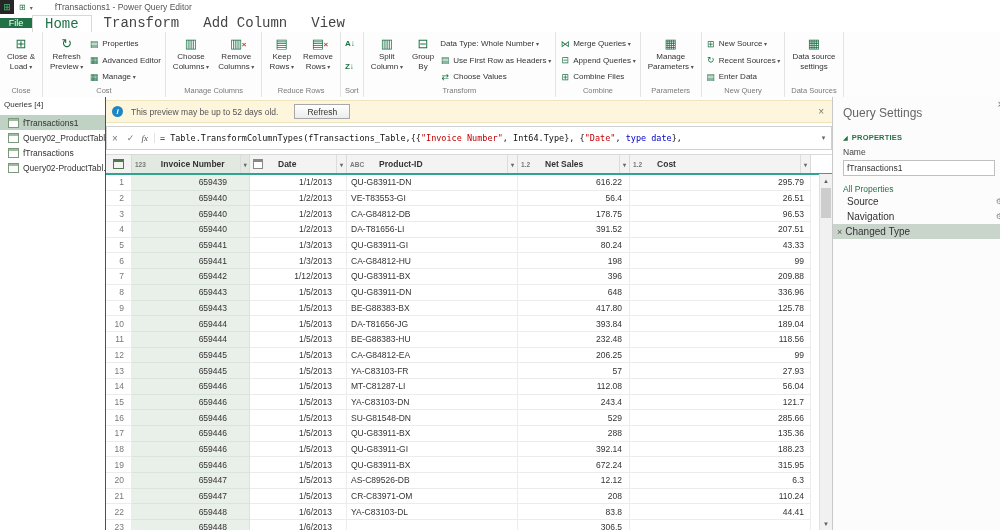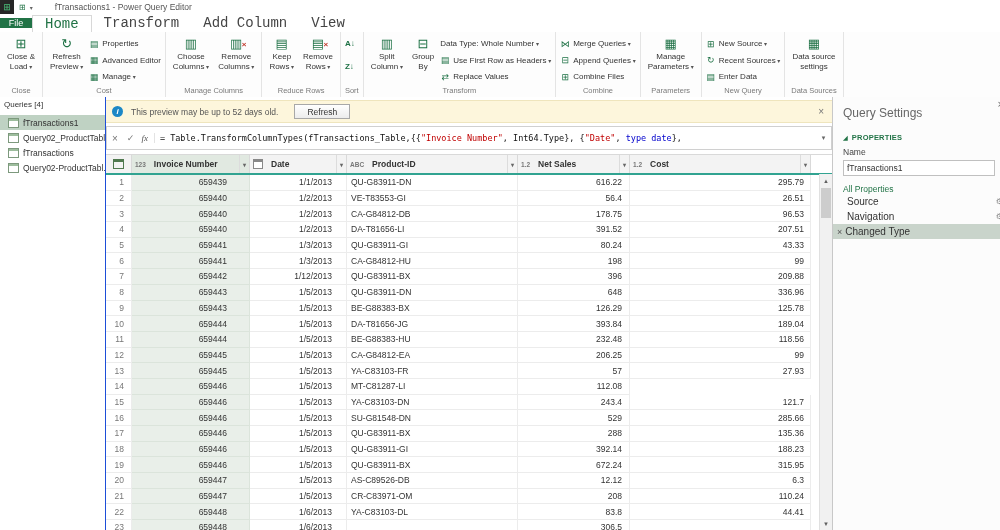--- a/index.html
+++ b/index.html
@@ -74,21 +74,21 @@
   .fb-input{flex:1;min-width:0;border-left:1px solid #e3e3e3;padding:0 5px;font-family:"DejaVu Sans Mono",monospace;font-size:8.5px;white-space:nowrap;overflow:hidden;color:#111;}
   .seg-string{color:#c00000;} .seg-keyword{color:#0000cc;}
   .fb-expand{width:15px;text-align:center;color:#666;font-size:7px;}
   .fb-expand::after{content:"▾";}
 
   
   .table-wrap{flex:1;position:relative;margin-top:4px;overflow:hidden;}
   .header-row{display:flex;height:18px;border-top:1px solid #d9d9d9;border-bottom:2px solid #31a391;}
   .corner{width:26px;flex:none;background:#f3f3f3;border-right:1px solid #d9d9d9;display:flex;align-items:center;justify-content:center;box-sizing:border-box;}
   .corner-icon{width:9px;height:8px;border:1px solid #50794f;box-shadow:inset 0 2px 0 #50794f;}
-  .th{display:flex;align-items:center;gap:8px;background:#f3f3f3;border-right:1px solid #d9d9d9;box-sizing:border-box;padding:0 3px;font-size:8.5px;font-weight:bold;color:#333;overflow:hidden;white-space:nowrap;}
+  .th{display:flex;align-items:center;gap:15px;background:#f3f3f3;border-right:1px solid #d9d9d9;box-sizing:border-box;padding:0 3px;font-size:8.5px;font-weight:bold;color:#333;overflow:hidden;white-space:nowrap;}
   .th.selected{background:#e1e9e1;}
   .th-type{font-size:6.5px;color:#777;flex:none;}
   .th-type.cal{width:8px;height:8px;border:1px solid #888;box-shadow:inset 0 2px 0 #888;background:#fff;}
   .th-caret{margin-left:auto;flex:none;color:#666;font-size:6px;border-left:1px solid #dcdcdc;padding-left:3px;align-self:stretch;display:flex;align-items:center;}
   .th-caret::after{content:"▾";}
   .col-invoice{width:118px;} .col-date{width:97px;} .col-product{width:171px;} .col-net{width:112px;} .col-cost{width:181px;}
   .tr{display:flex;height:15.7px;box-sizing:border-box;flex:none;}
   .td{box-sizing:border-box;border-right:1px solid #ececec;border-bottom:1px solid #ececec;display:flex;align-items:center;font-size:8.5px;color:#333;overflow:hidden;white-space:nowrap;}
   .td-num{width:26px;justify-content:flex-end;padding-right:7px;color:#777;}
   .td-invoice{width:118px;justify-content:flex-end;padding-right:22px;background:#e9efe9;border-right-color:#dbe4db;border-bottom-color:#dbe4db;}
@@ -241,21 +241,21 @@
         <div class="stack">
           <div class="smallbtn">
             <span class="drop">Data Type: Whole Number</span>
           </div>
           <div class="smallbtn">
             <span class="sicon si-list"></span>
             <span class="drop">Use First Row as Headers</span>
           </div>
           <div class="smallbtn">
             <span class="sicon si-swap"></span>
-            <span>Replace Values</span>
+            <span>Choose Values</span>
           </div>
         </div>
       </div>
       <div class="rgroup-label">Transform</div>
     </div>
 
     <div class="rgroup">
       <div class="rgroup-body">
         <div class="stack">
           <div class="smallbtn">
@@ -454,21 +454,21 @@
     <div class="td td-date">1/5/2013</div>
     <div class="td td-product">QU-G83911-DN</div>
     <div class="td td-net">648</div>
     <div class="td td-cost">336.96</div>
   </div>
             <div class="tr">
     <div class="td td-num">9</div>
     <div class="td td-invoice">659443</div>
     <div class="td td-date">1/5/2013</div>
     <div class="td td-product">BE-G88383-BX</div>
-    <div class="td td-net">126.29</div>
+    <div class="td td-net">417.80</div>
     <div class="td td-cost">125.78</div>
   </div>
             <div class="tr">
     <div class="td td-num">10</div>
     <div class="td td-invoice">659444</div>
     <div class="td td-date">1/5/2013</div>
     <div class="td td-product">DA-T81656-JG</div>
     <div class="td td-net">393.84</div>
     <div class="td td-cost">189.04</div>
   </div>
@@ -495,20 +495,21 @@
     <div class="td td-product">YA-C83103-FR</div>
     <div class="td td-net">57</div>
     <div class="td td-cost">27.93</div>
   </div>
             <div class="tr">
     <div class="td td-num">14</div>
     <div class="td td-invoice">659446</div>
     <div class="td td-date">1/5/2013</div>
     <div class="td td-product">MT-C81287-LI</div>
     <div class="td td-net">112.08</div>
+    <div class="td td-cost">56.04</div>
   </div>
             <div class="tr">
     <div class="td td-num">15</div>
     <div class="td td-invoice">659446</div>
     <div class="td td-date">1/5/2013</div>
     <div class="td td-product">YA-C83103-DN</div>
     <div class="td td-net">243.4</div>
     <div class="td td-cost">121.7</div>
   </div>
             <div class="tr">

